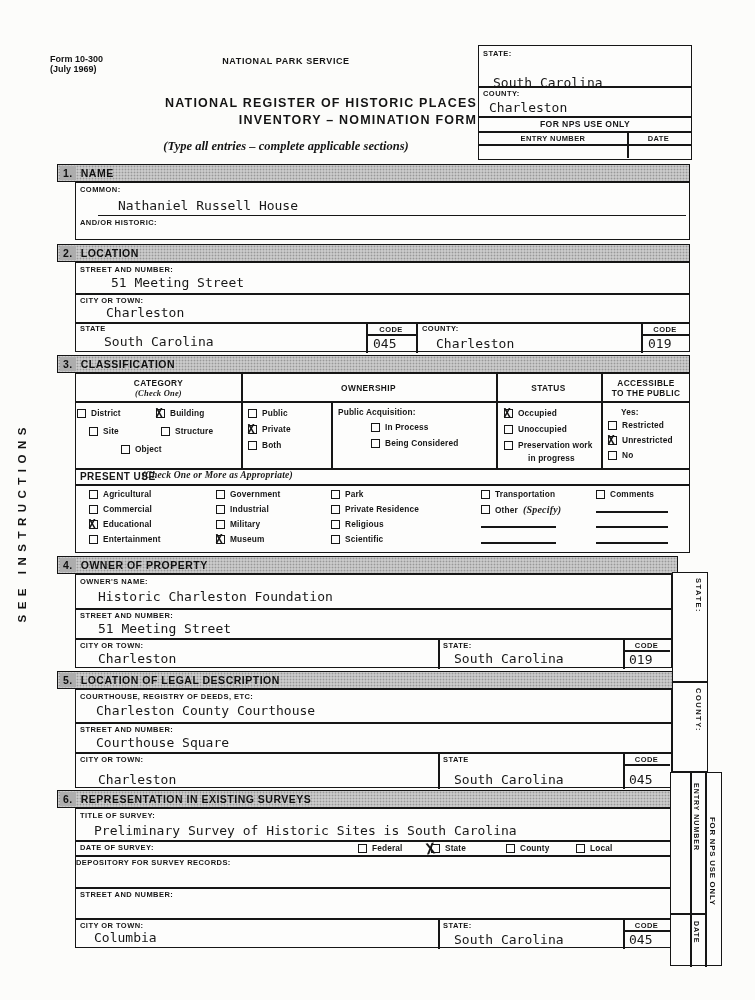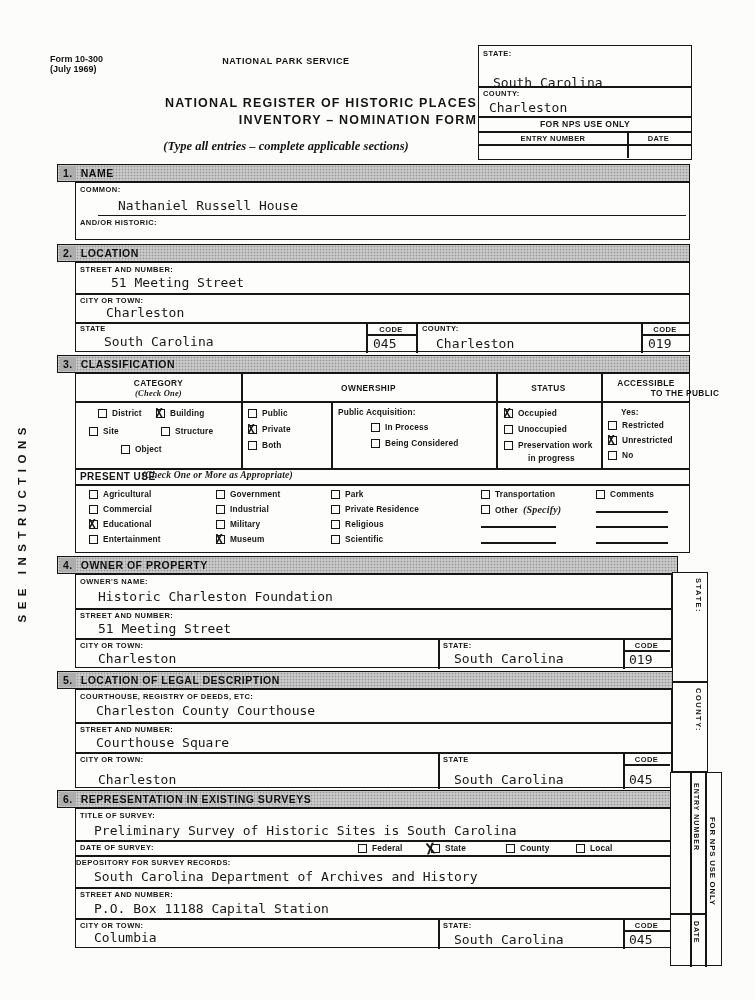--- a/index.html
+++ b/index.html
@@ -119,23 +119,23 @@
     <div class="vl" style="left:165px;top:0;height:94px;"></div>
     <div class="vl" style="left:255px;top:27px;height:67px;"></div>
     <div class="vl" style="left:420px;top:0;height:94px;"></div>
     <div class="vl" style="left:525px;top:0;height:94px;"></div>
 
     <div class="hdr8" style="left:0;top:4px;width:165px;">CATEGORY</div>
     <div class="hdr8 ser" style="left:0;top:14px;width:165px;font:italic 700 8.5px 'Liberation Serif',serif;">(Check One)</div>
     <div class="hdr8" style="left:165px;top:9px;width:255px;">OWNERSHIP</div>
     <div class="hdr8" style="left:420px;top:9px;width:105px;">STATUS</div>
     <div class="hdr8" style="left:525px;top:4px;width:90px;">ACCESSIBLE</div>
-    <div class="hdr8" style="left:525px;top:14px;width:90px;margin-left:39px;">TO THE PUBLIC</div>
-
-    <span class="cbi" style="left:22px;top:34px;">
+    <div class="hdr8" style="left:525px;top:14px;width:90px;">TO THE PUBLIC</div>
+
+    <span class="cbi" style="left:1px;top:34px;">
       <span class="cb" data-checked="false"></span>
       <span class="cbl">District</span>
     </span>
     <span class="cbi" style="left:80px;top:34px;">
       <span class="cb" data-checked="true"></span>
       <span class="cbl">Building</span>
     </span>
     <span class="cbi" style="left:13px;top:52px;">
       <span class="cb" data-checked="false"></span>
       <span class="cbl">Site</span>
@@ -338,24 +338,22 @@
     <span class="cbi" style="left:430px;top:34px;">
       <span class="cb" data-checked="false"></span>
       <span class="cbl">County</span>
     </span>
     <span class="cbi" style="left:500px;top:34px;">
       <span class="cb" data-checked="false"></span>
       <span class="cbl">Local</span>
     </span>
     <div class="hl" style="left:0;top:46px;width:100%;"></div>
     <span class="lbl" style="left:0;top:49px;">DEPOSITORY FOR SURVEY RECORDS:</span>
-    <span class="typed" style="left:18px;top:60px;">South Carolina Department of Archives and History</span>
     <div class="hl" style="left:0;top:78px;width:100%;"></div>
     <span class="lbl" style="left:4px;top:81px;">STREET AND NUMBER:</span>
-    <span class="typed" style="left:18px;top:92px;">P.O. Box 11188 Capital Station</span>
     <div class="hl" style="left:0;top:109px;width:100%;"></div>
     <div class="vl" style="left:362px;top:109px;height:31px;"></div>
     <div class="vl" style="left:547px;top:109px;height:31px;"></div>
     <span class="lbl" style="left:4px;top:112px;">CITY OR TOWN:</span>
     <span class="typed" style="left:18px;top:121px;">Columbia</span>
     <span class="lbl" style="left:367px;top:112px;">STATE:</span>
     <span class="typed" style="left:378px;top:123px;">South Carolina</span>
     <div class="hdr8" style="left:547px;top:112px;width:47px;font-size:7.5px;">CODE</div>
     <div class="hl" style="left:547px;top:121px;width:47px;"></div>
     <span class="typed" style="left:553px;top:123px;">045</span>

